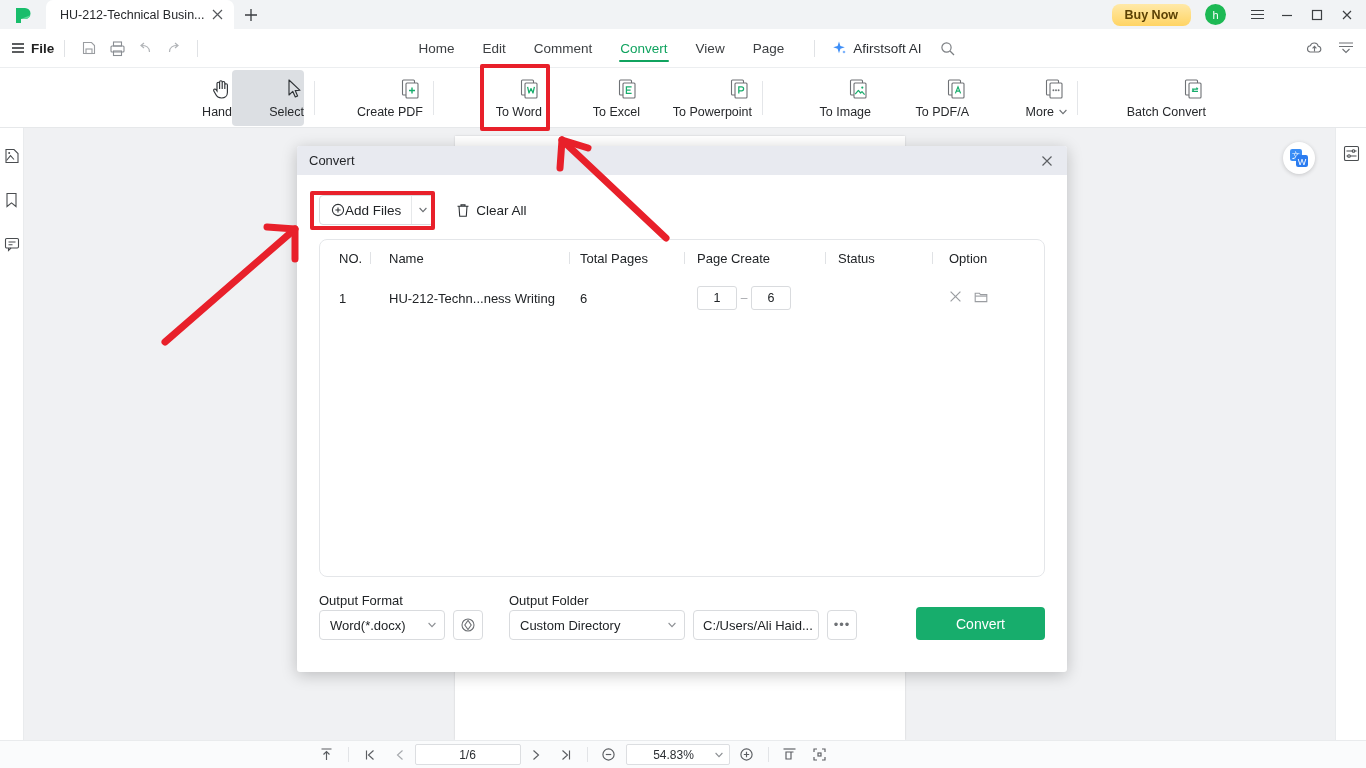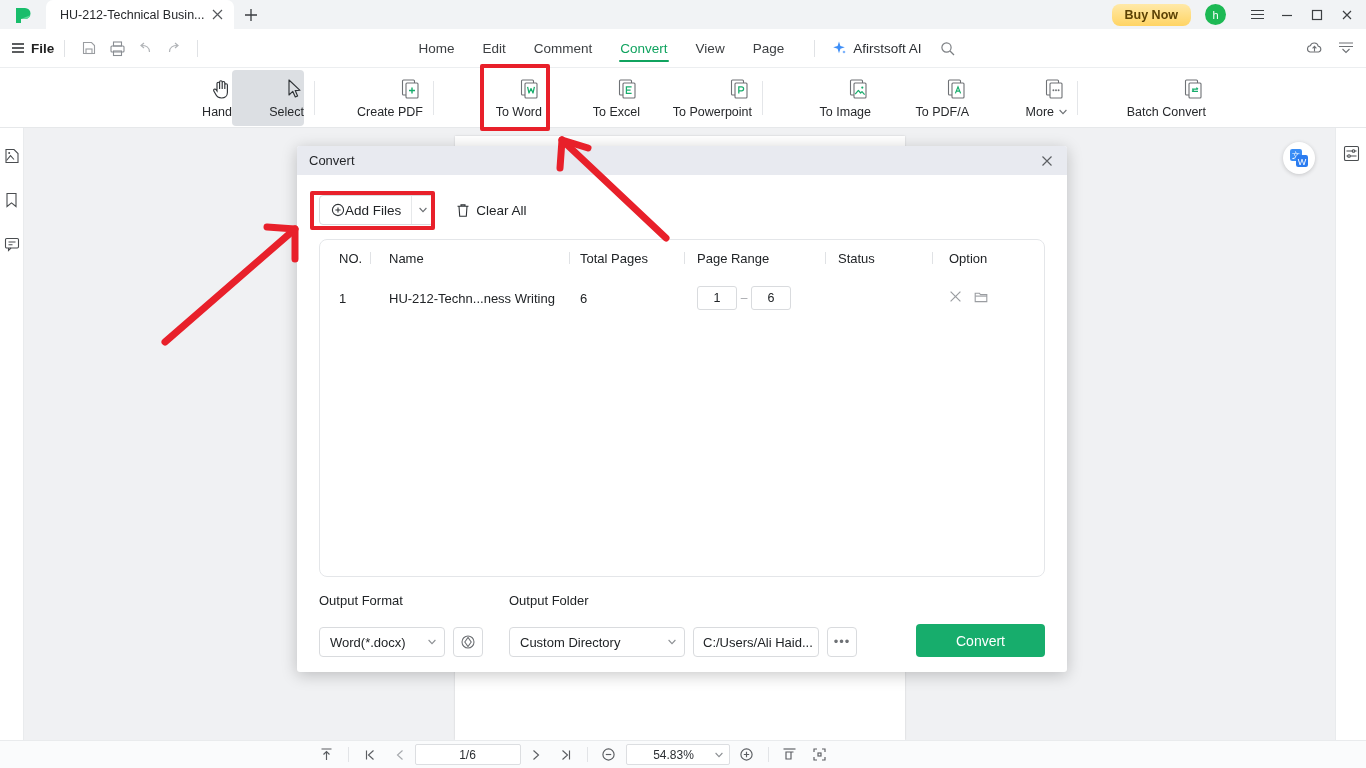--- a/index.html
+++ b/index.html
@@ -171,21 +171,21 @@
   .c-option{ width: 100px; padding-left: 16px; display:flex; align-items:center; gap: 12px; color:#9a9da1; }
   .colsep { width:1px; height:12px; background:#e0e2e5; }
   .rangein {
     width: 40px; height: 24px; border:1px solid #d9dbde; border-radius:3px;
     background:#fff; font-size: 12.5px; color:#212427; display:flex; align-items:center; justify-content:center;
   }
   .dash { width: 14px; text-align:center; color:#a5a8ac; font-size: 12px;}
 
   .outrow { display:flex; align-items:flex-end; margin-top: 16px; }
   .outgrp { display:flex; flex-direction:column; }
-  .outlabel { font-size: 13px; color:#212427; margin-bottom: 19px; }
+  .outlabel { font-size: 13px; color:#212427; margin-bottom: 2px; }
   .ctlrow { display:flex; align-items:center; gap: 8px; }
   .selbox {
     height: 30px; border: 1px solid #d9dbde; border-radius:4px; background:#fff;
     display:flex; align-items:center; justify-content:space-between;
     padding: 0 8px 0 10px; font-size: 13px; color:#212427;
   }
   .selbox .cv { color:#8d9094; font-size: 9px; margin-left: 8px;}
   .sq-btn {
     width: 30px; height: 30px; border:1px solid #d9dbde; border-radius:4px;
     background:#fff; display:flex; align-items:center; justify-content:center; color:#6e7175;
@@ -586,21 +586,21 @@
       </div>
 
       <div class="filetable">
         <div class="ft-head">
           <div class="c-no">NO.</div>
           <div class="colsep"></div>
           <div class="c-name">Name</div>
           <div class="colsep"></div>
           <div class="c-pages">Total Pages</div>
           <div class="colsep"></div>
-          <div class="c-range">Page Range</div>
+          <div class="c-range">Page Create</div>
           <div class="colsep"></div>
           <div class="c-status">Status</div>
           <div class="colsep"></div>
           <div class="c-option" style="color:#212427;">
             <span>Option</span>
           </div>
         </div>
 
         <div class="ft-row">
           <div class="c-no">1</div>

